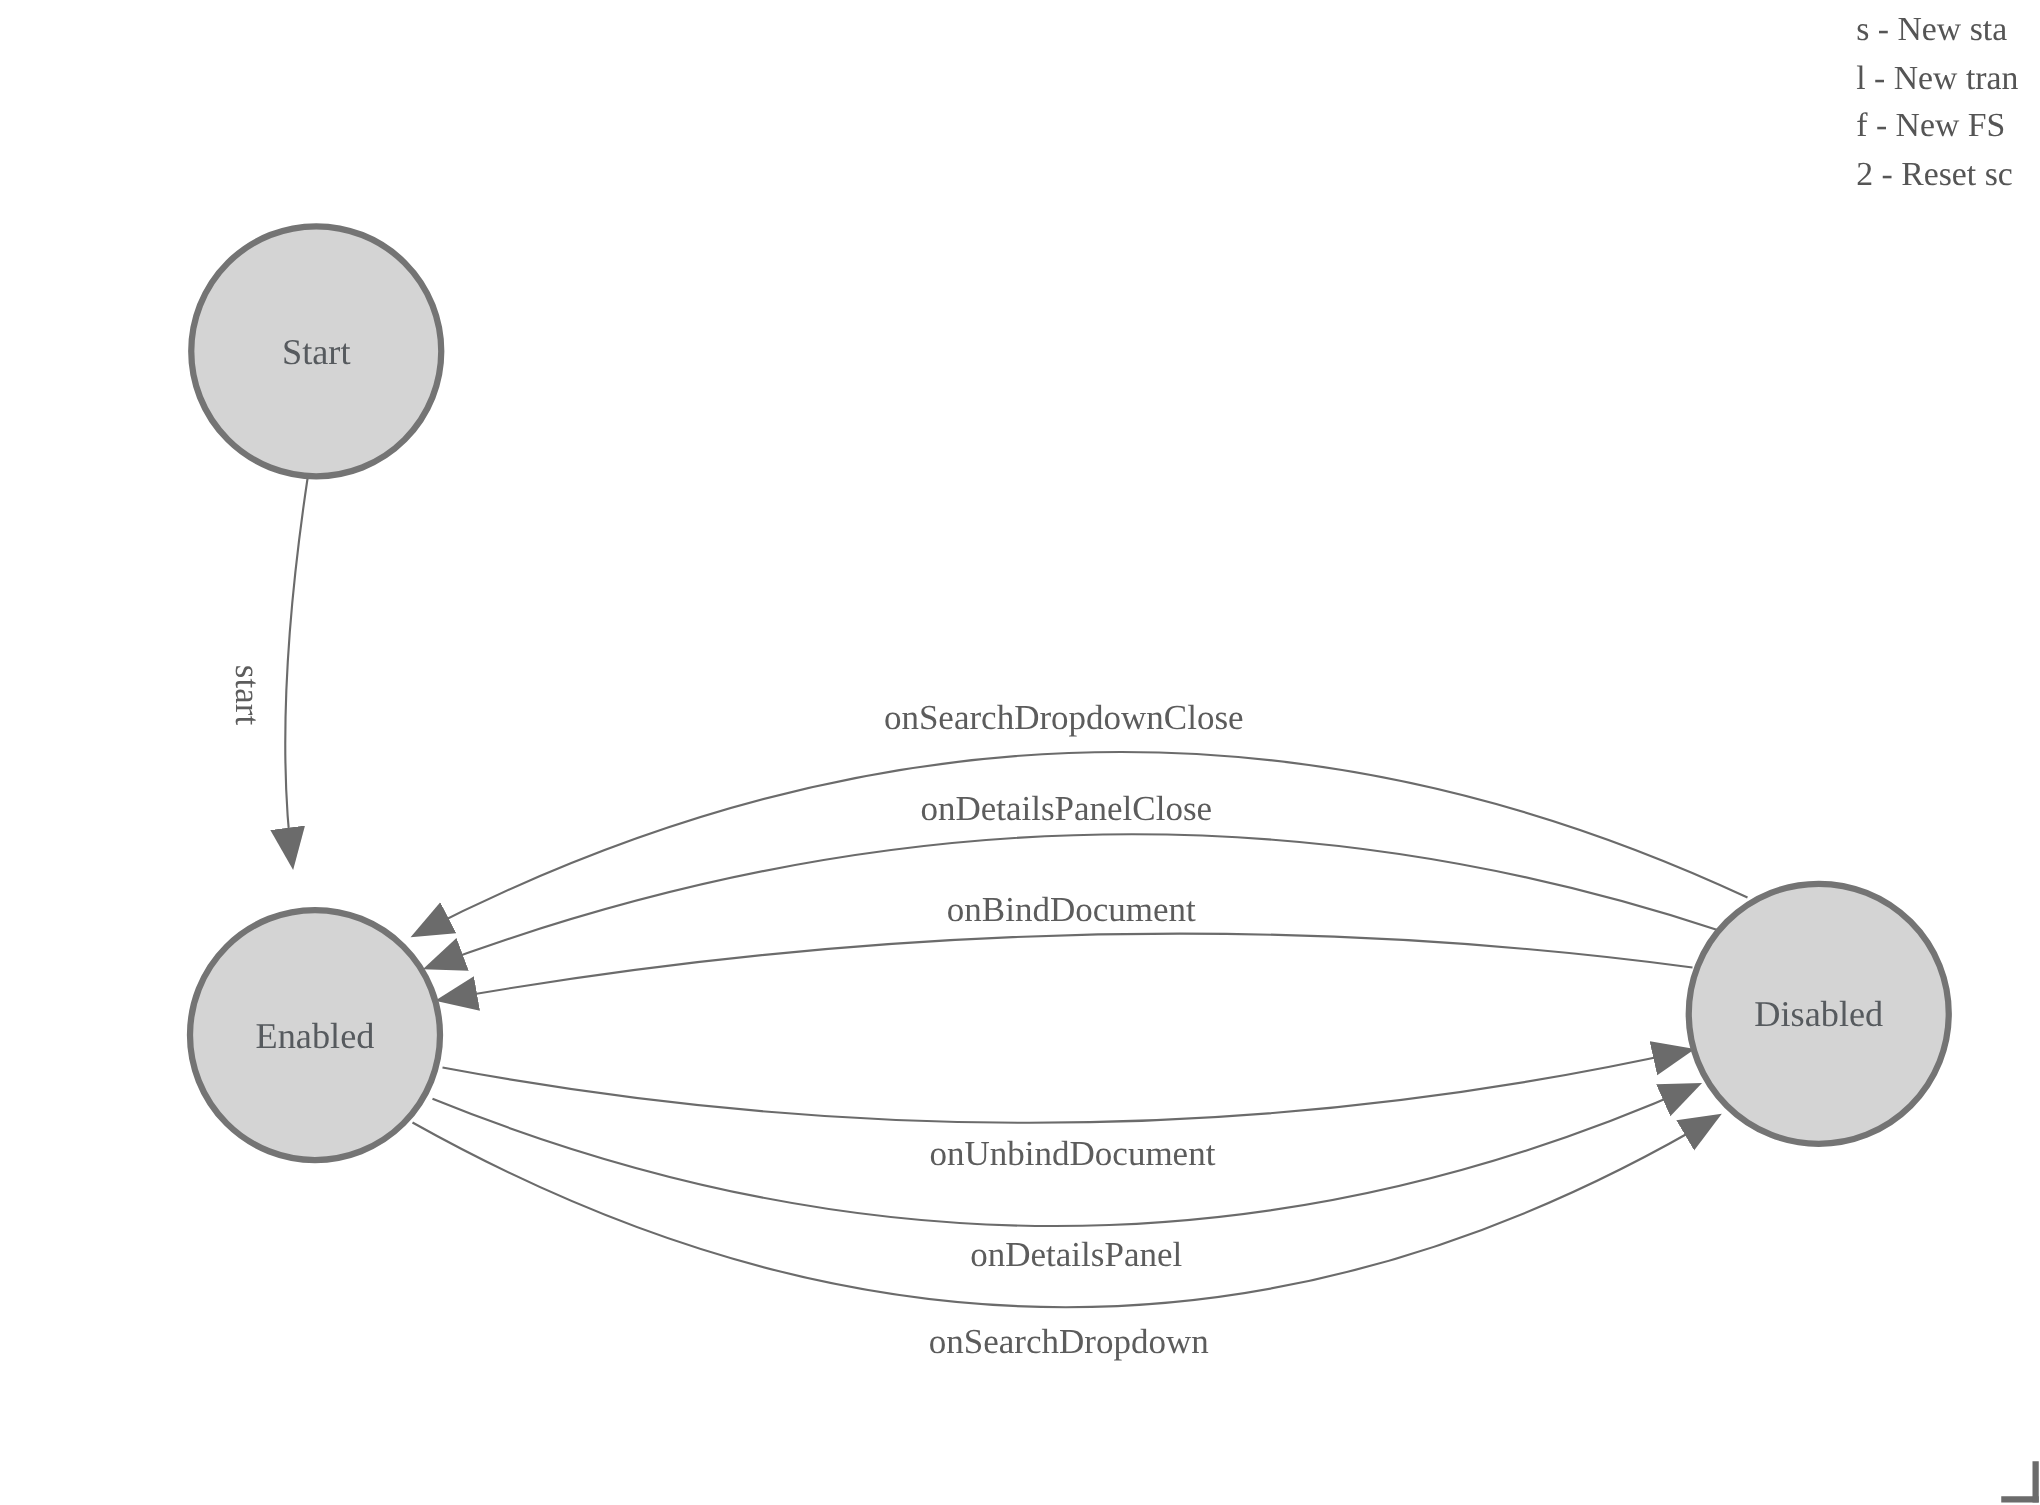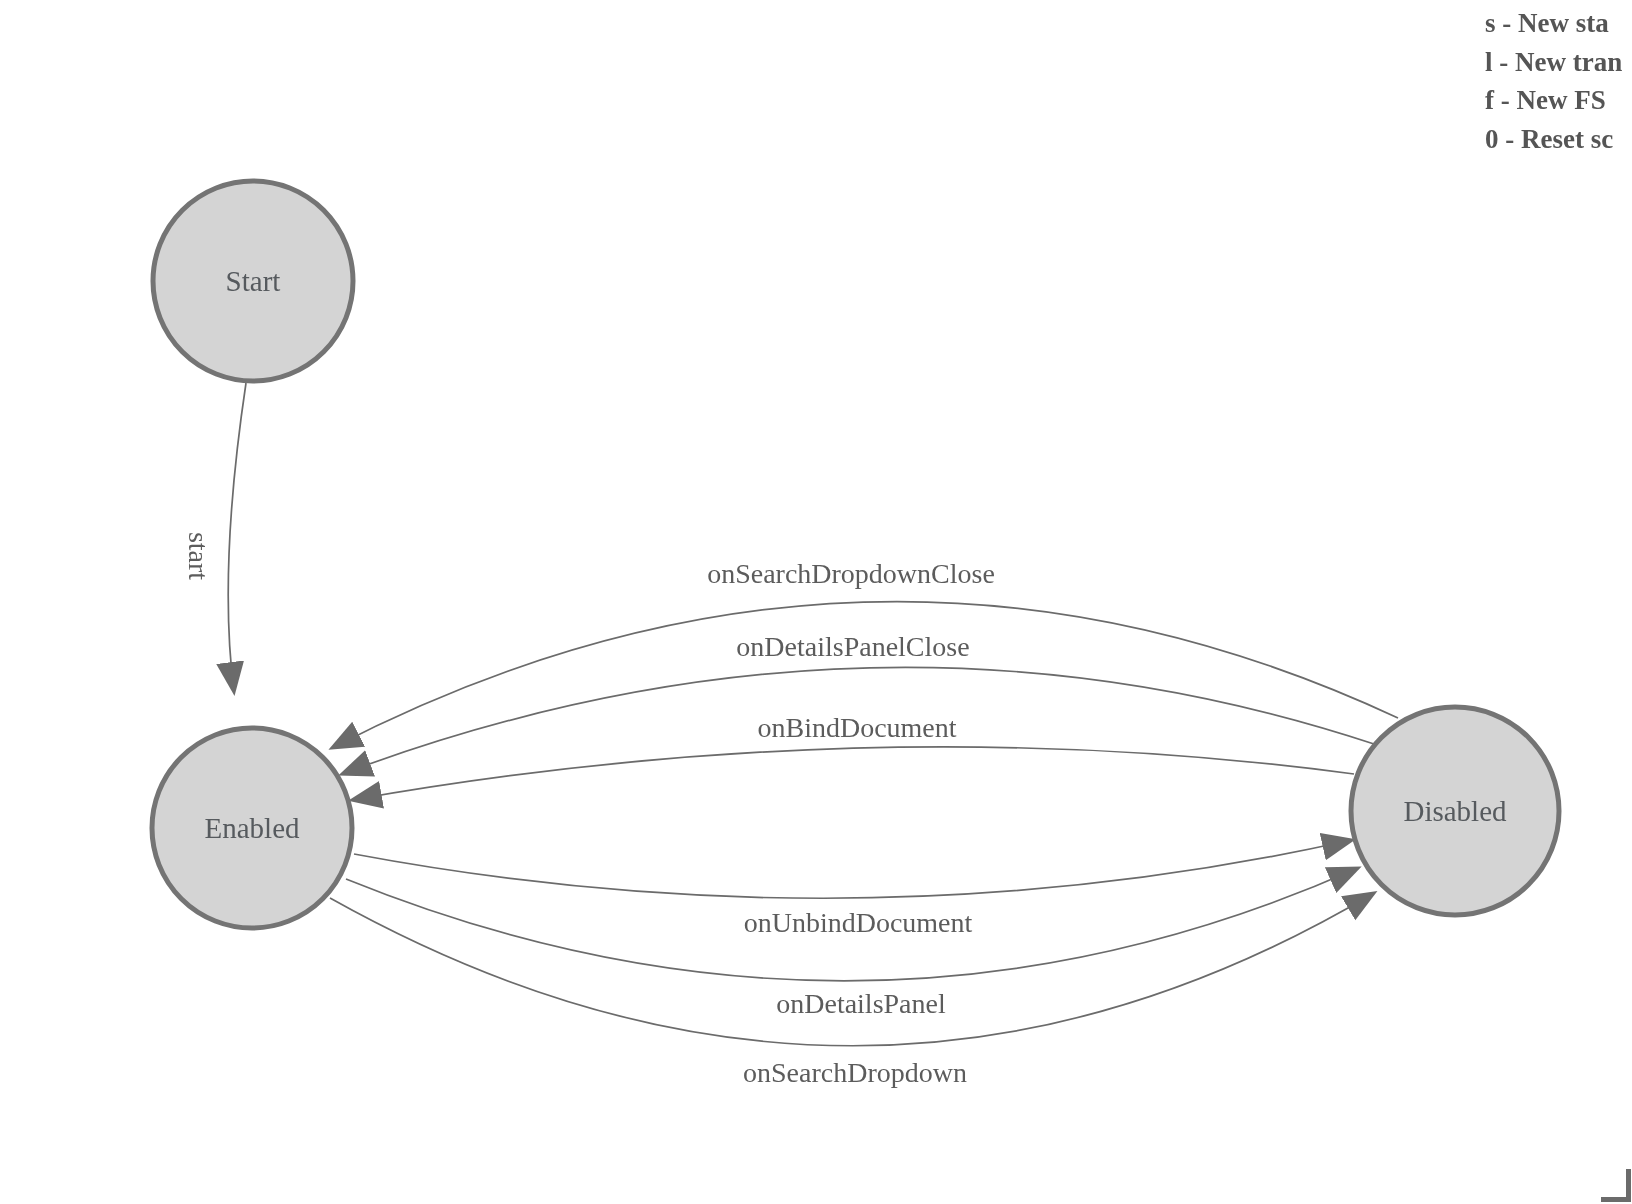--- a/index.html
+++ b/index.html
@@ -52,21 +52,20 @@
   .legend {
     position: absolute;
     left: 1485px;
     top: 4px;
     width: 147px;
     overflow: hidden;
     font-size: 27px;
     line-height: 38.6px;
     color: var(--legend-text);
     white-space: nowrap;
-    font-weight: bold;
   }
   .corner-bracket {
     position: absolute;
     right: 1px;
     bottom: 2px;
     width: 25px;
     height: 28px;
     border-right: 5px solid var(--edge-stroke);
     border-bottom: 5px solid var(--edge-stroke);
   }
@@ -112,16 +111,16 @@
   <g>
     <circle class="state-circle" cx="1455" cy="811" r="104"></circle>
     <text class="state-label" x="1455" y="821">Disabled</text>
   </g>
 </svg>
 
 <div class="legend">
   <div>s - New sta</div>
   <div>l - New tran</div>
   <div>f - New FS</div>
-  <div>0 - Reset sc</div>
+  <div>2 - Reset sc</div>
 </div>
 
 <div class="corner-bracket"></div>
 
 </body></html>

